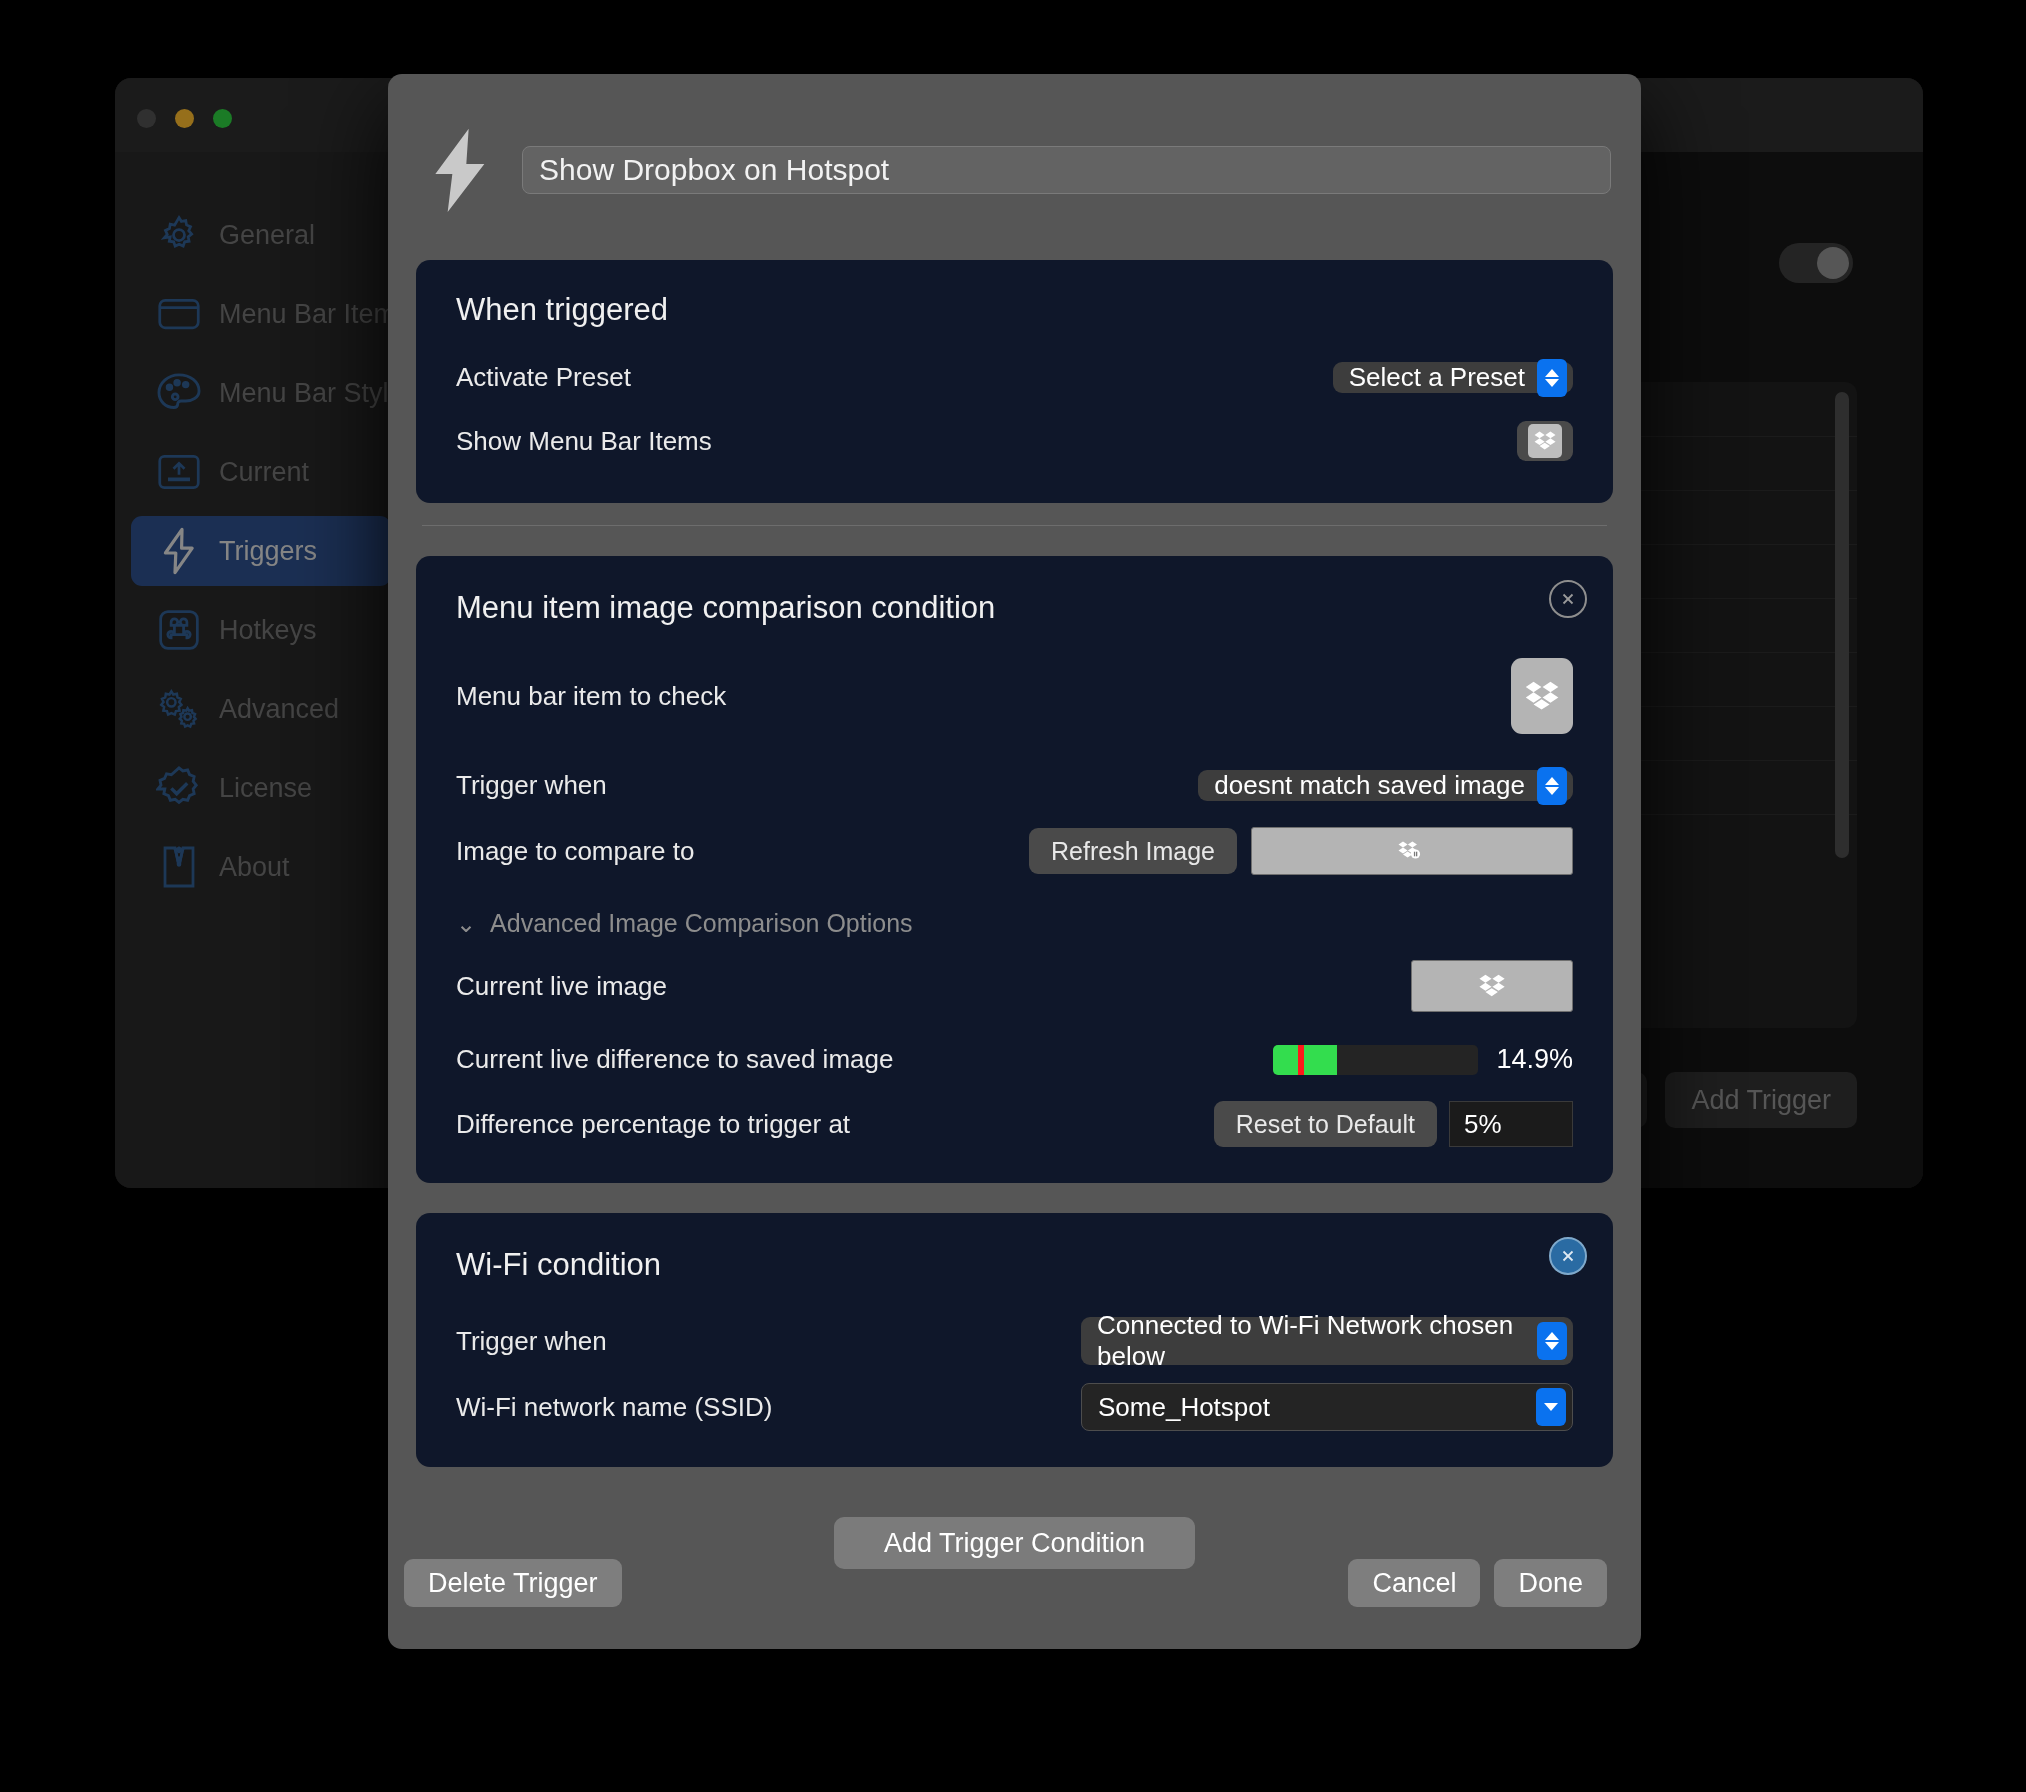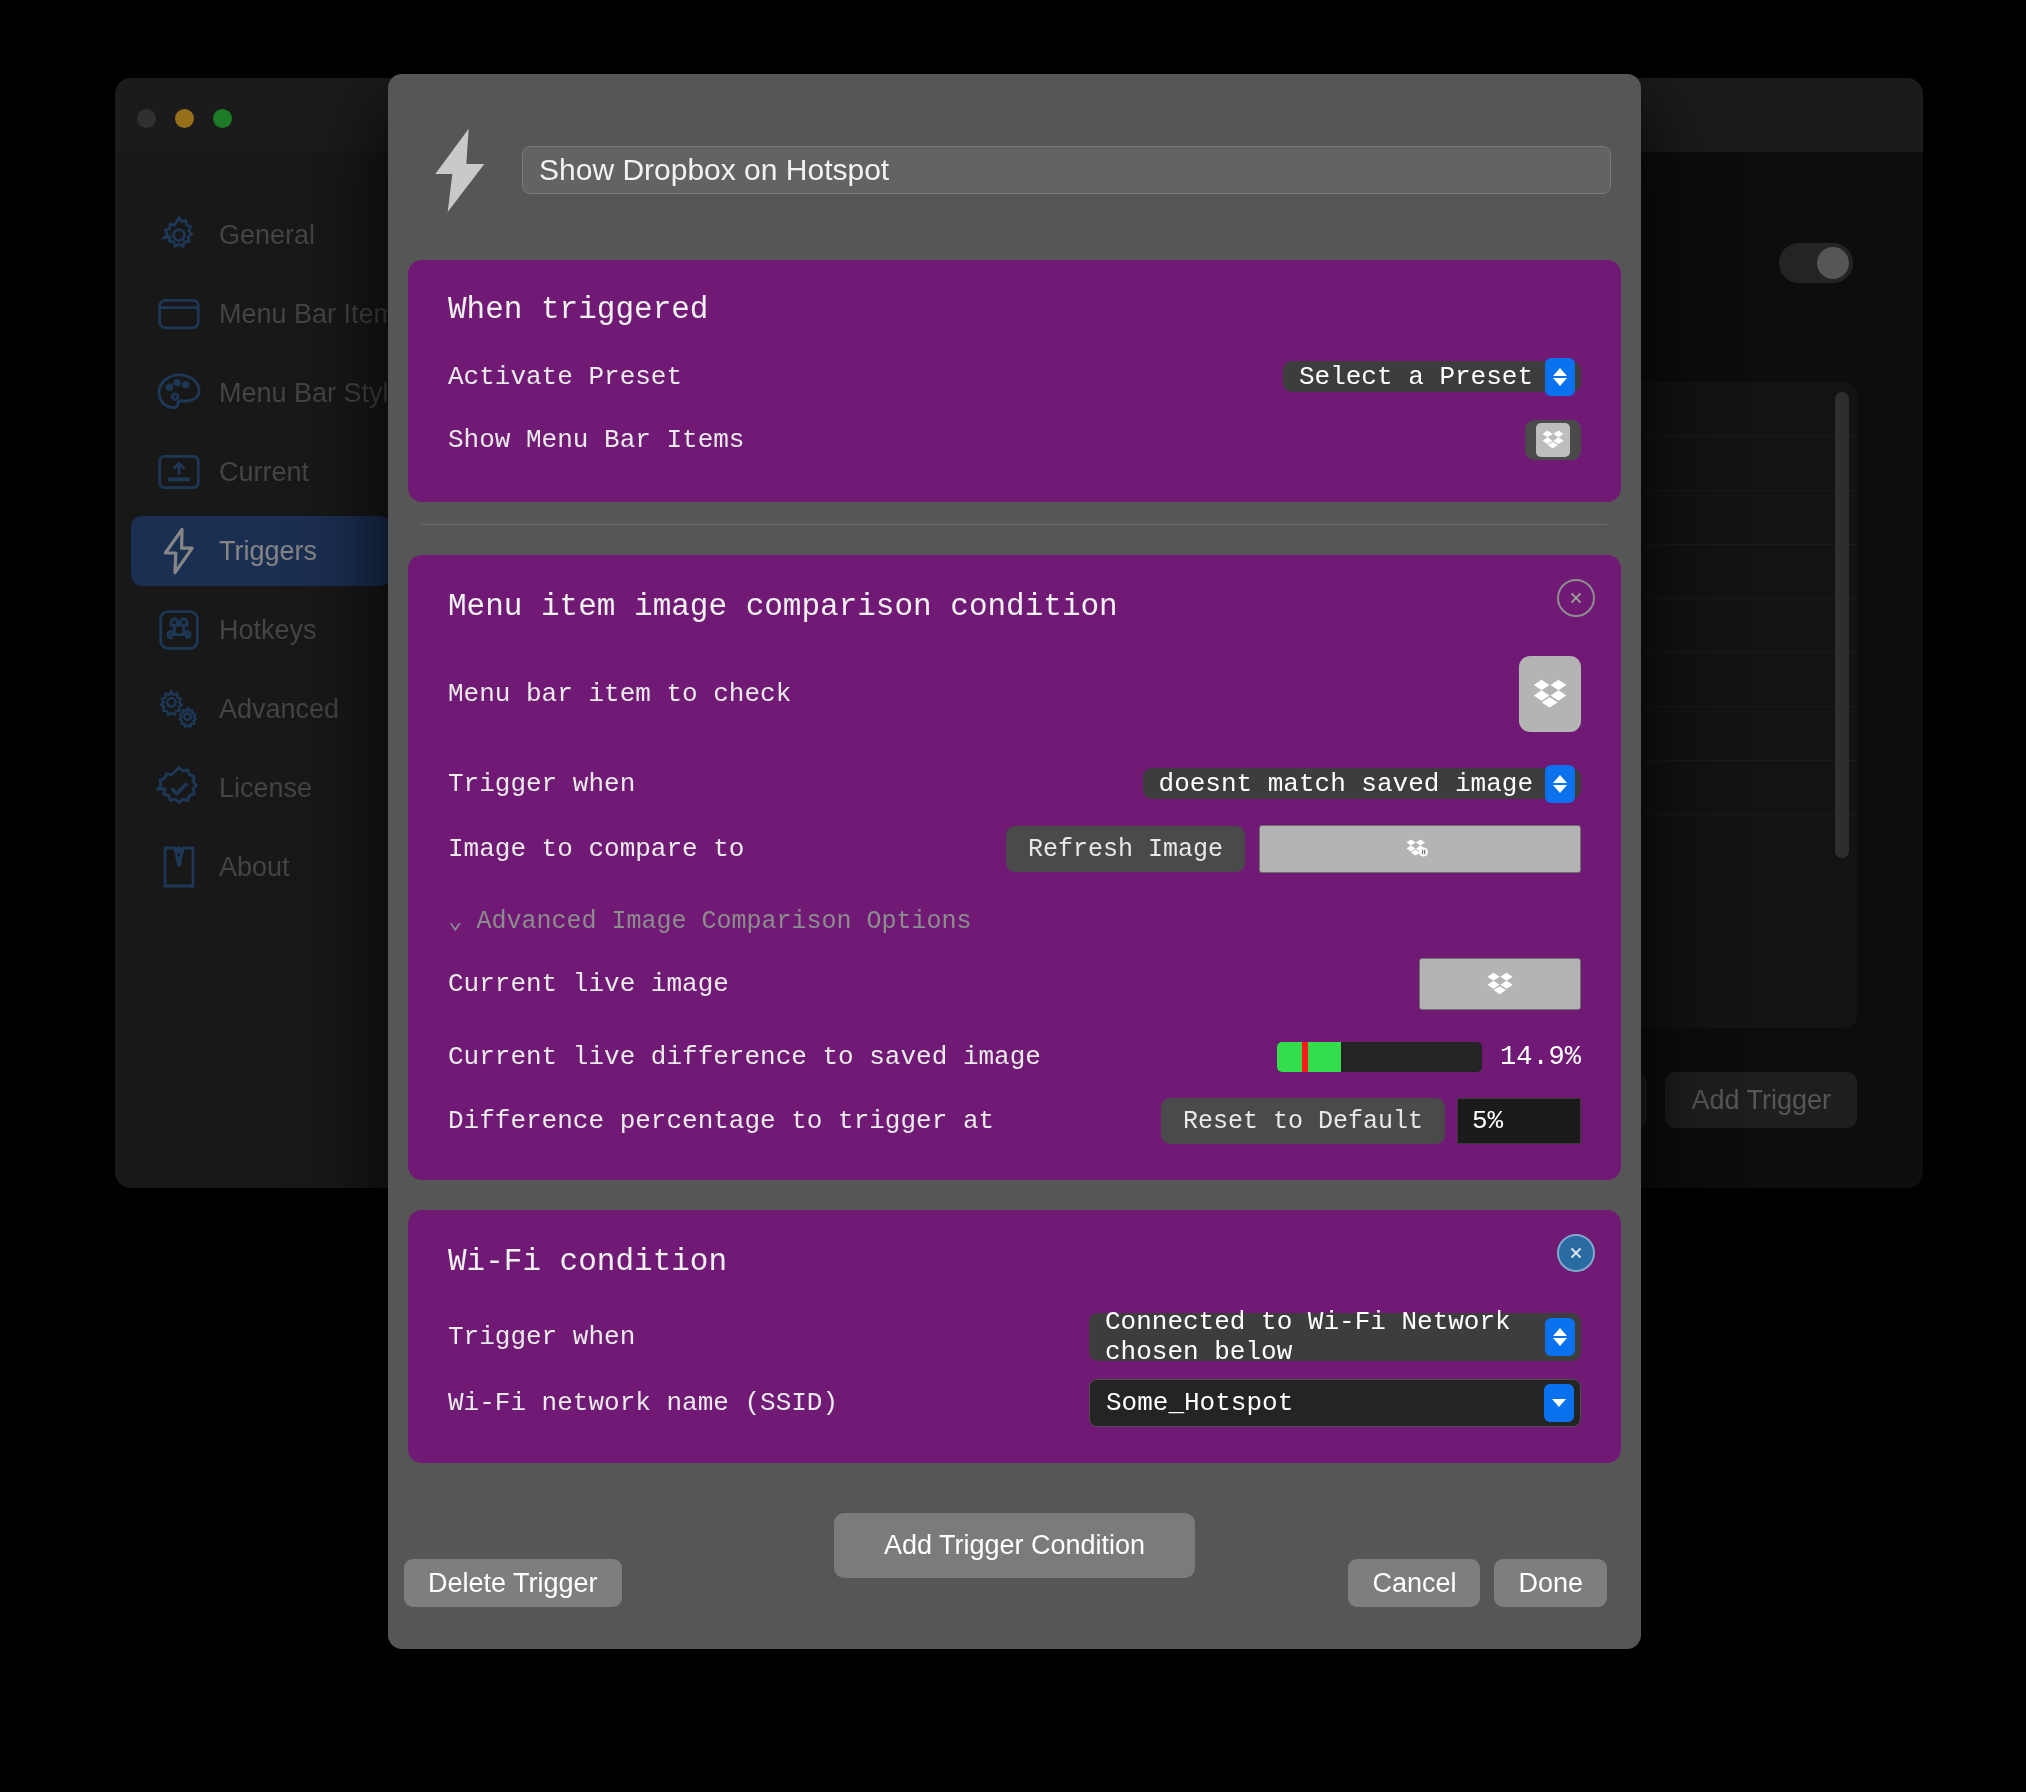--- a/index.html
+++ b/index.html
@@ -101,23 +101,22 @@
   .sheet-head { display: flex; align-items: center; padding: 48px 30px 0 38px; }
   .bolt { width: 68px; height: 96px; flex: 0 0 68px; display:flex; align-items:center; justify-content:center; }
   .title-field {
     flex: 1; margin-left: 28px; height: 48px;
     background: #636363; border: 1px solid #7a7a7a; border-radius: 8px;
     display: flex; align-items: center; padding: 0 16px;
     color: #f2f2f2; font-size: 30px;
   }
 
   .card {
-    background: #701a75; border-radius: 14px; margin: 0 20px;
+    background: #0f172a; border-radius: 14px; margin: 0 28px;
     position: relative;
-    font-family: Liberation Mono, monospace;
   }
   .card.trig { margin-top: 42px; padding: 32px 40px 42px 40px; }
   .card.cond { margin-top: 30px; padding: 34px 40px 36px 40px; }
   .divider { height: 1px; background: #6d6d6d; margin: 22px 34px 0 34px; }
 
   .card-title { color: #f0f0f0; font-size: 31px; font-weight: 400; }
   .row { display: flex; align-items: center; justify-content: space-between; }
   .row-lbl { color: #eaeaea; font-size: 26px; }
 
   .popup {
@@ -195,21 +194,21 @@
   .wifi-combo {
     background: #242424; border: 1px solid #4d4d4d; border-radius: 8px; height: 48px;
     display: flex; align-items: center; padding: 0 6px 0 16px;
     color: #fff; font-size: 26px; justify-content: space-between;
     width: 492px;
   }
 
   .add-cond-wrap { display: flex; justify-content: center; margin-top: 50px; }
   .add-cond {
     background: #7b7b7b; color: #fff; border-radius: 10px;
-    height: 65px; display: flex; align-items: center; padding: 0 50px; font-size: 27px;
+    height: 52px; display: flex; align-items: center; padding: 0 50px; font-size: 27px;
   }
   .sheet-foot {
     position: absolute; left: 16px; right: 34px; bottom: 42px;
     display: flex; align-items: center; justify-content: space-between;
   }
   .foot-right { display: flex; gap: 14px; }
   .foot-btn {
     background: #7e7e7e; color: #fff; border-radius: 9px;
     height: 48px; display: flex; align-items: center; padding: 0 24px; font-size: 27px;
   }

